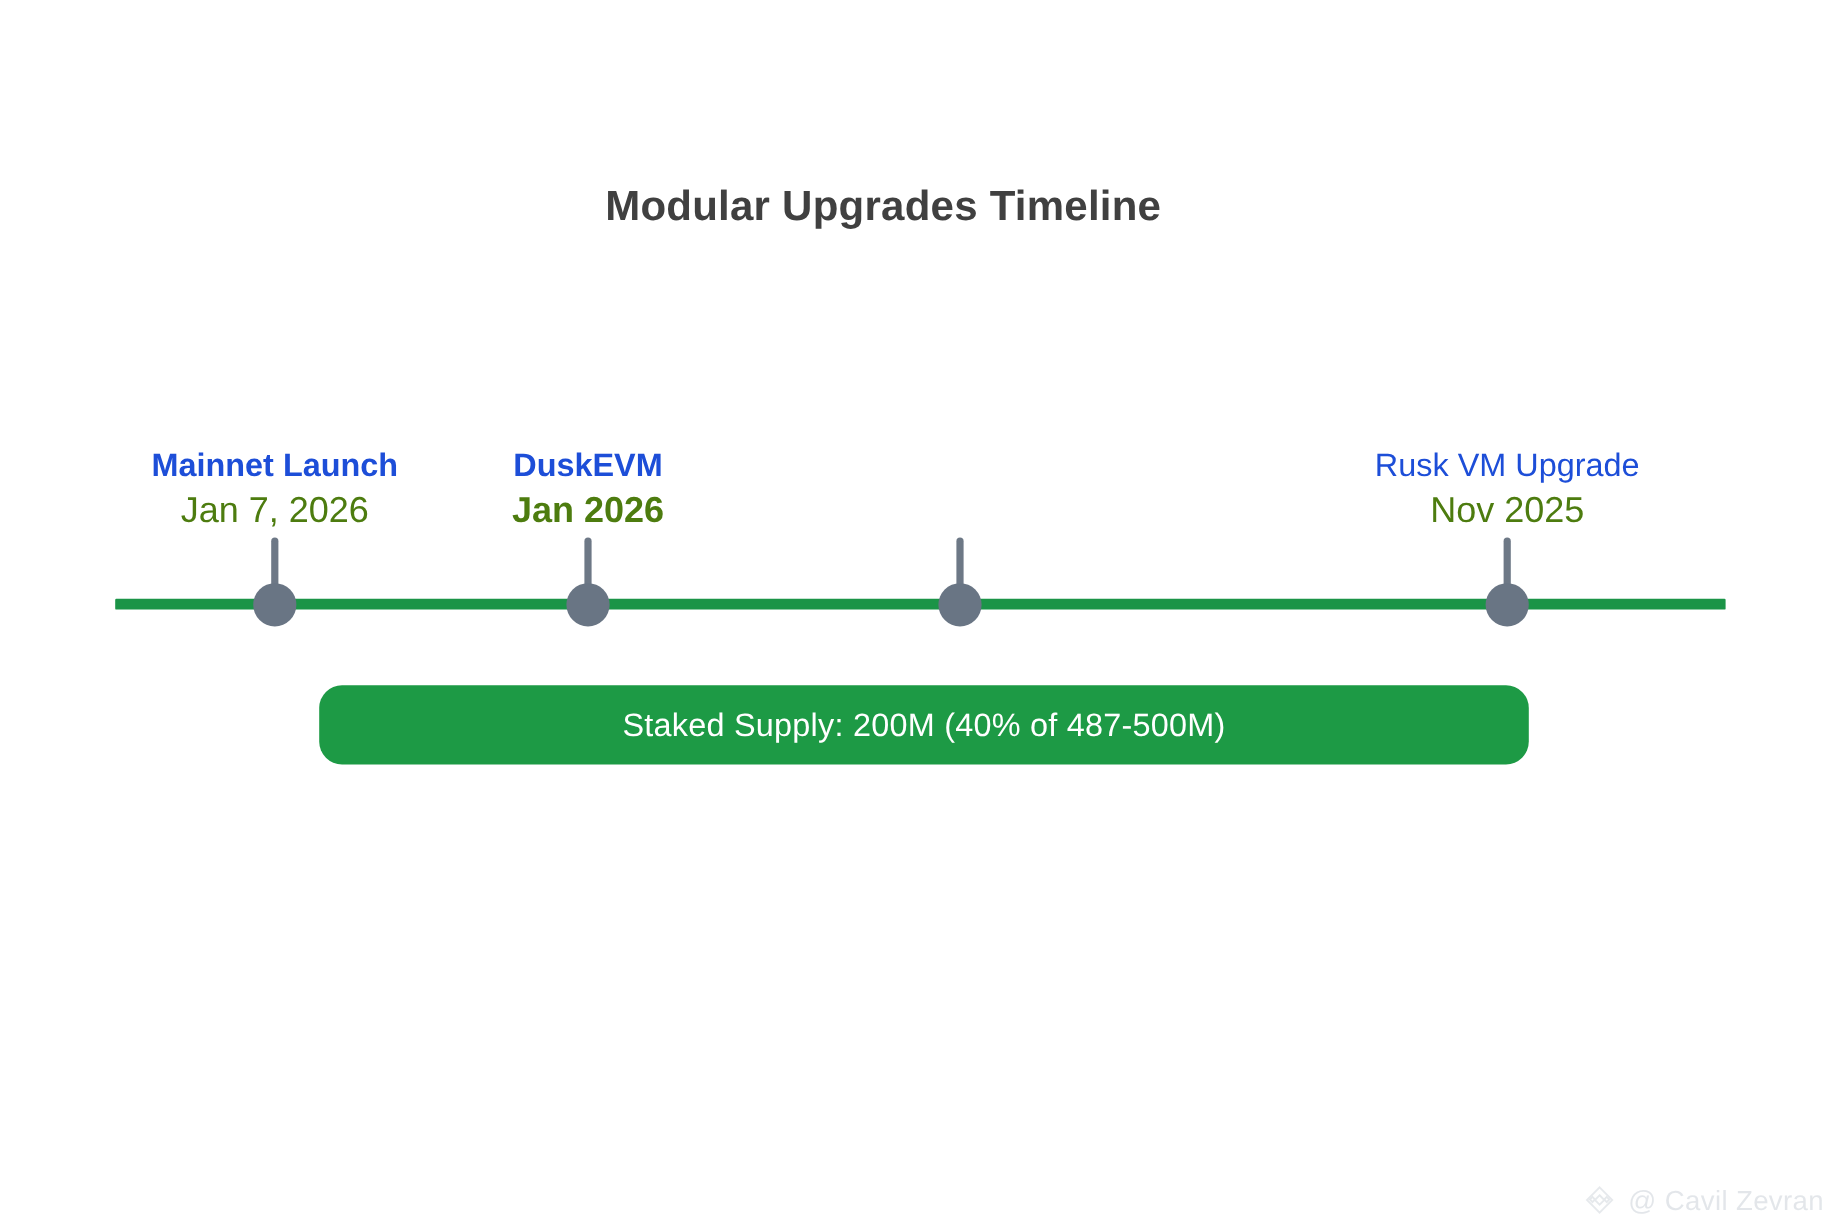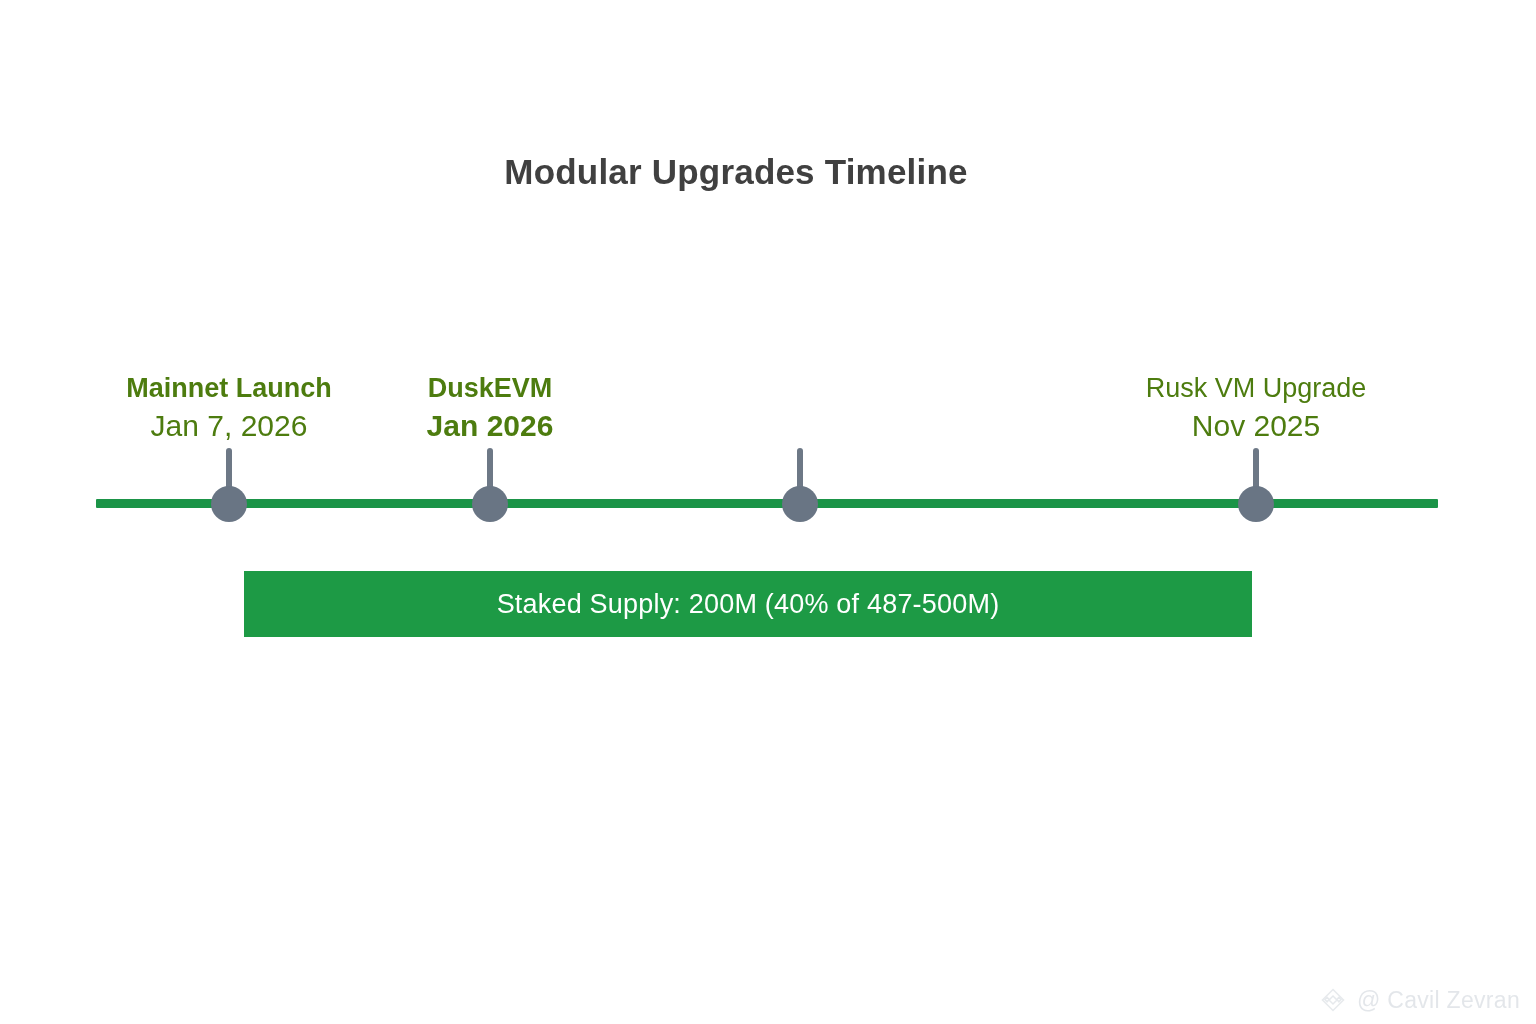--- a/index.html
+++ b/index.html
@@ -60,21 +60,21 @@
     top: 369px;
     left: 0;
     width: 340px;
     text-align: center;
     line-height: 38px;
     pointer-events: auto;
   }
   .milestone-title {
     display: block;
     font-size: 27px;
-    color: #4d7c0f;
+    color: #1d4ed8;
   }
   .milestone-title.is-bold {
     font-weight: bold;
   }
   .milestone-date {
     display: block;
     font-size: 30px;
     color: #4d7c0f;
   }
   .milestone-stem {
@@ -95,28 +95,29 @@
     width: 36px;
     height: 36px;
     border-radius: 50%;
     background: #697584;
     pointer-events: auto;
   }
 
   
   .supply-banner {
     position: absolute;
-    left: 244px;
+    left: 266px;
     top: 571px;
     width: 1008px;
     height: 66px;
     background: #1d9a45;
     display: flex;
     align-items: center;
     justify-content: center;
+    border-radius: 19px;
   }
   .supply-banner-text {
     color: #ffffff;
     font-size: 27px;
     letter-spacing: 0.2px;
   }
 
   
   .watermark {
     position: absolute;

